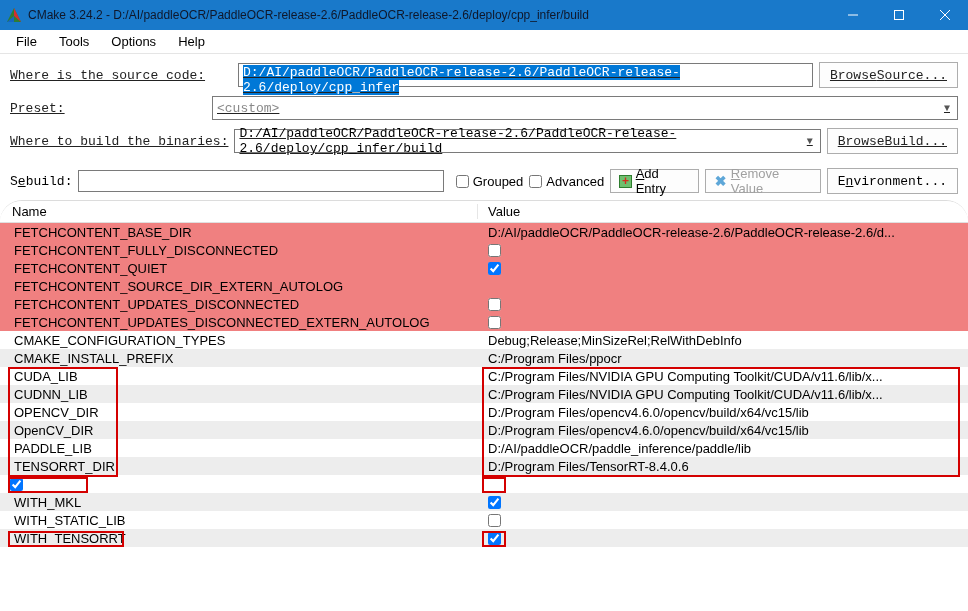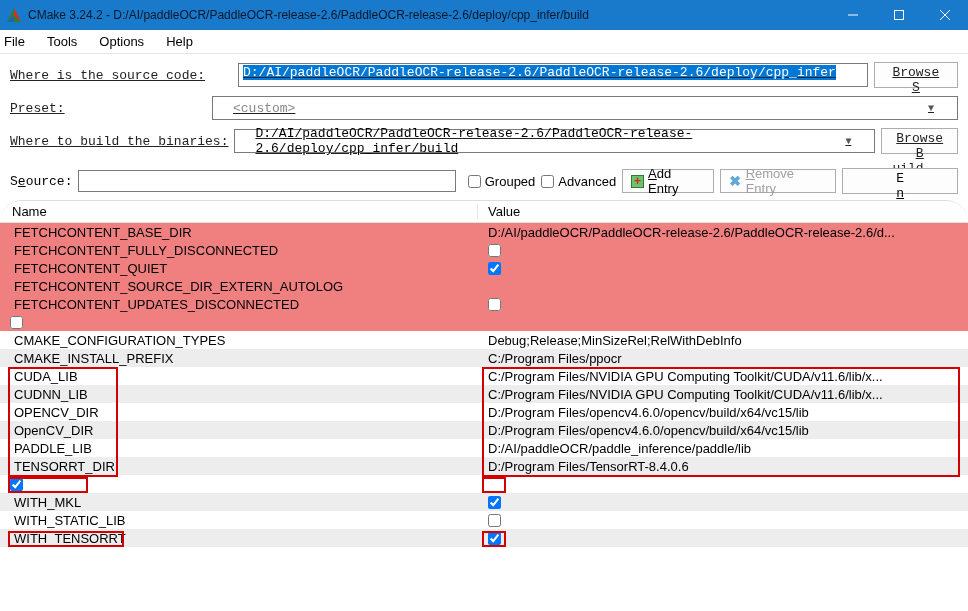--- a/index.html
+++ b/index.html
@@ -44,21 +44,21 @@
       justify-content: center;
       color: #ffffff;
       font-size: 14px;
     }
     
     .menubar {
       height: 24px;
       background: #ffffff;
       display: flex;
       align-items: center;
-      padding: 0 4px;
+      padding: 0 16px;
       border-bottom: 1px solid #e5e5e5;
       font-size: 13px;
     }
     .menubar .menu-item { margin-right: 22px; }
     
     .form-area {
       padding: 8px 10px 4px 10px;
       background: #ffffff;
       font-family: "Courier New", monospace;
       font-size: 13px;
@@ -86,41 +86,40 @@
     }
     .sel-hl {
       background: #0078d7;
       color: #ffffff;
     }
     .form-select {
       flex: 1;
       font-family: "Courier New", monospace;
       font-size: 13px;
       height: 24px;
-      padding: 1px 20px;
+      padding: 1px 4px;
       border: 1px solid #7a7a7a;
       background: #ffffff;
       color: #888;
       display: flex;
       align-items: center;
       justify-content: space-between;
     }
     .form-select.black { color: #000; }
     .form-select .chev { color: #555; font-size: 10px; padding-right: 3px; }
     .btn {
       font-family: "Courier New", monospace;
       font-size: 13px;
       height: 26px;
       padding: 2px 10px;
       border: 1px solid #adadad;
       background: #fdfdfd;
       display: inline-flex;
       align-items: center;
       white-space: nowrap;
-      flex-direction: column;
     }
     .underline-char { text-decoration: underline; }
     
     .toolbar-row {
       display: flex;
       align-items: center;
       padding: 2px 10px 6px 10px;
       gap: 6px;
       font-size: 13px;
     }
@@ -248,38 +247,38 @@
     </div>
     <div class="btn">
         <span>Browse </span>
         <span class="underline-char">B</span>
         <span>uild...</span>
       </div>
   </div>
 </div>
 
 <div class="toolbar-row">
-  <span class="search-lbl"><span>S</span><span class="underline-char">e</span><span>ource:</span></span>
+  <span class="search-lbl"><span>S</span><span class="underline-char">e</span><span>build:</span></span>
   <input class="search-input" style="">
   <div class="spacer-flex"></div>
   <label class="chk">
       <input type="checkbox" style=""> 
       <span>Grouped</span>
     </label>
   <label class="chk">
       <input type="checkbox" style=""> 
       <span>Advanced</span>
     </label>
   <div class="icon-btn">
     <span class="plus-icon">+</span>
     <span><span class="underline-char">A</span><span>dd Entry</span></span>
   </div>
   <div class="icon-btn disabled">
     <span class="minus-icon">✖</span>
-    <span><span class="underline-char">R</span><span>emove Entry</span></span>
+    <span><span class="underline-char">R</span><span>emove Value</span></span>
   </div>
   <div class="btn" style="font-family:'Courier New',monospace;">
       <span>E</span>
       <span class="underline-char">n</span>
       <span>vironment...</span>
     </div>
 </div>
 
 <div class="table-wrap redbox-wrap">
   <div class="thead">
@@ -307,20 +306,21 @@
         <div class="td-name">FETCHCONTENT_SOURCE_DIR_EXTERN_AUTOLOG</div>
         <div class="td-value"></div>
       </div>
       <div class="trow red">
         <div class="td-name">FETCHCONTENT_UPDATES_DISCONNECTED</div>
         <div class="td-value">
           <input type="checkbox" style="">
         </div>
       </div>
       <div class="trow red">
+        <div class="td-name">FETCHCONTENT_UPDATES_DISCONNECTED_EXTERN_AUTOLOG</div>
         <div class="td-value">
           <input type="checkbox" style="">
         </div>
       </div>
       <div class="trow alt0">
         <div class="td-name">CMAKE_CONFIGURATION_TYPES</div>
         <div class="td-value">Debug;Release;MinSizeRel;RelWithDebInfo</div>
       </div>
       <div class="trow alt1">
         <div class="td-name">CMAKE_INSTALL_PREFIX</div>

